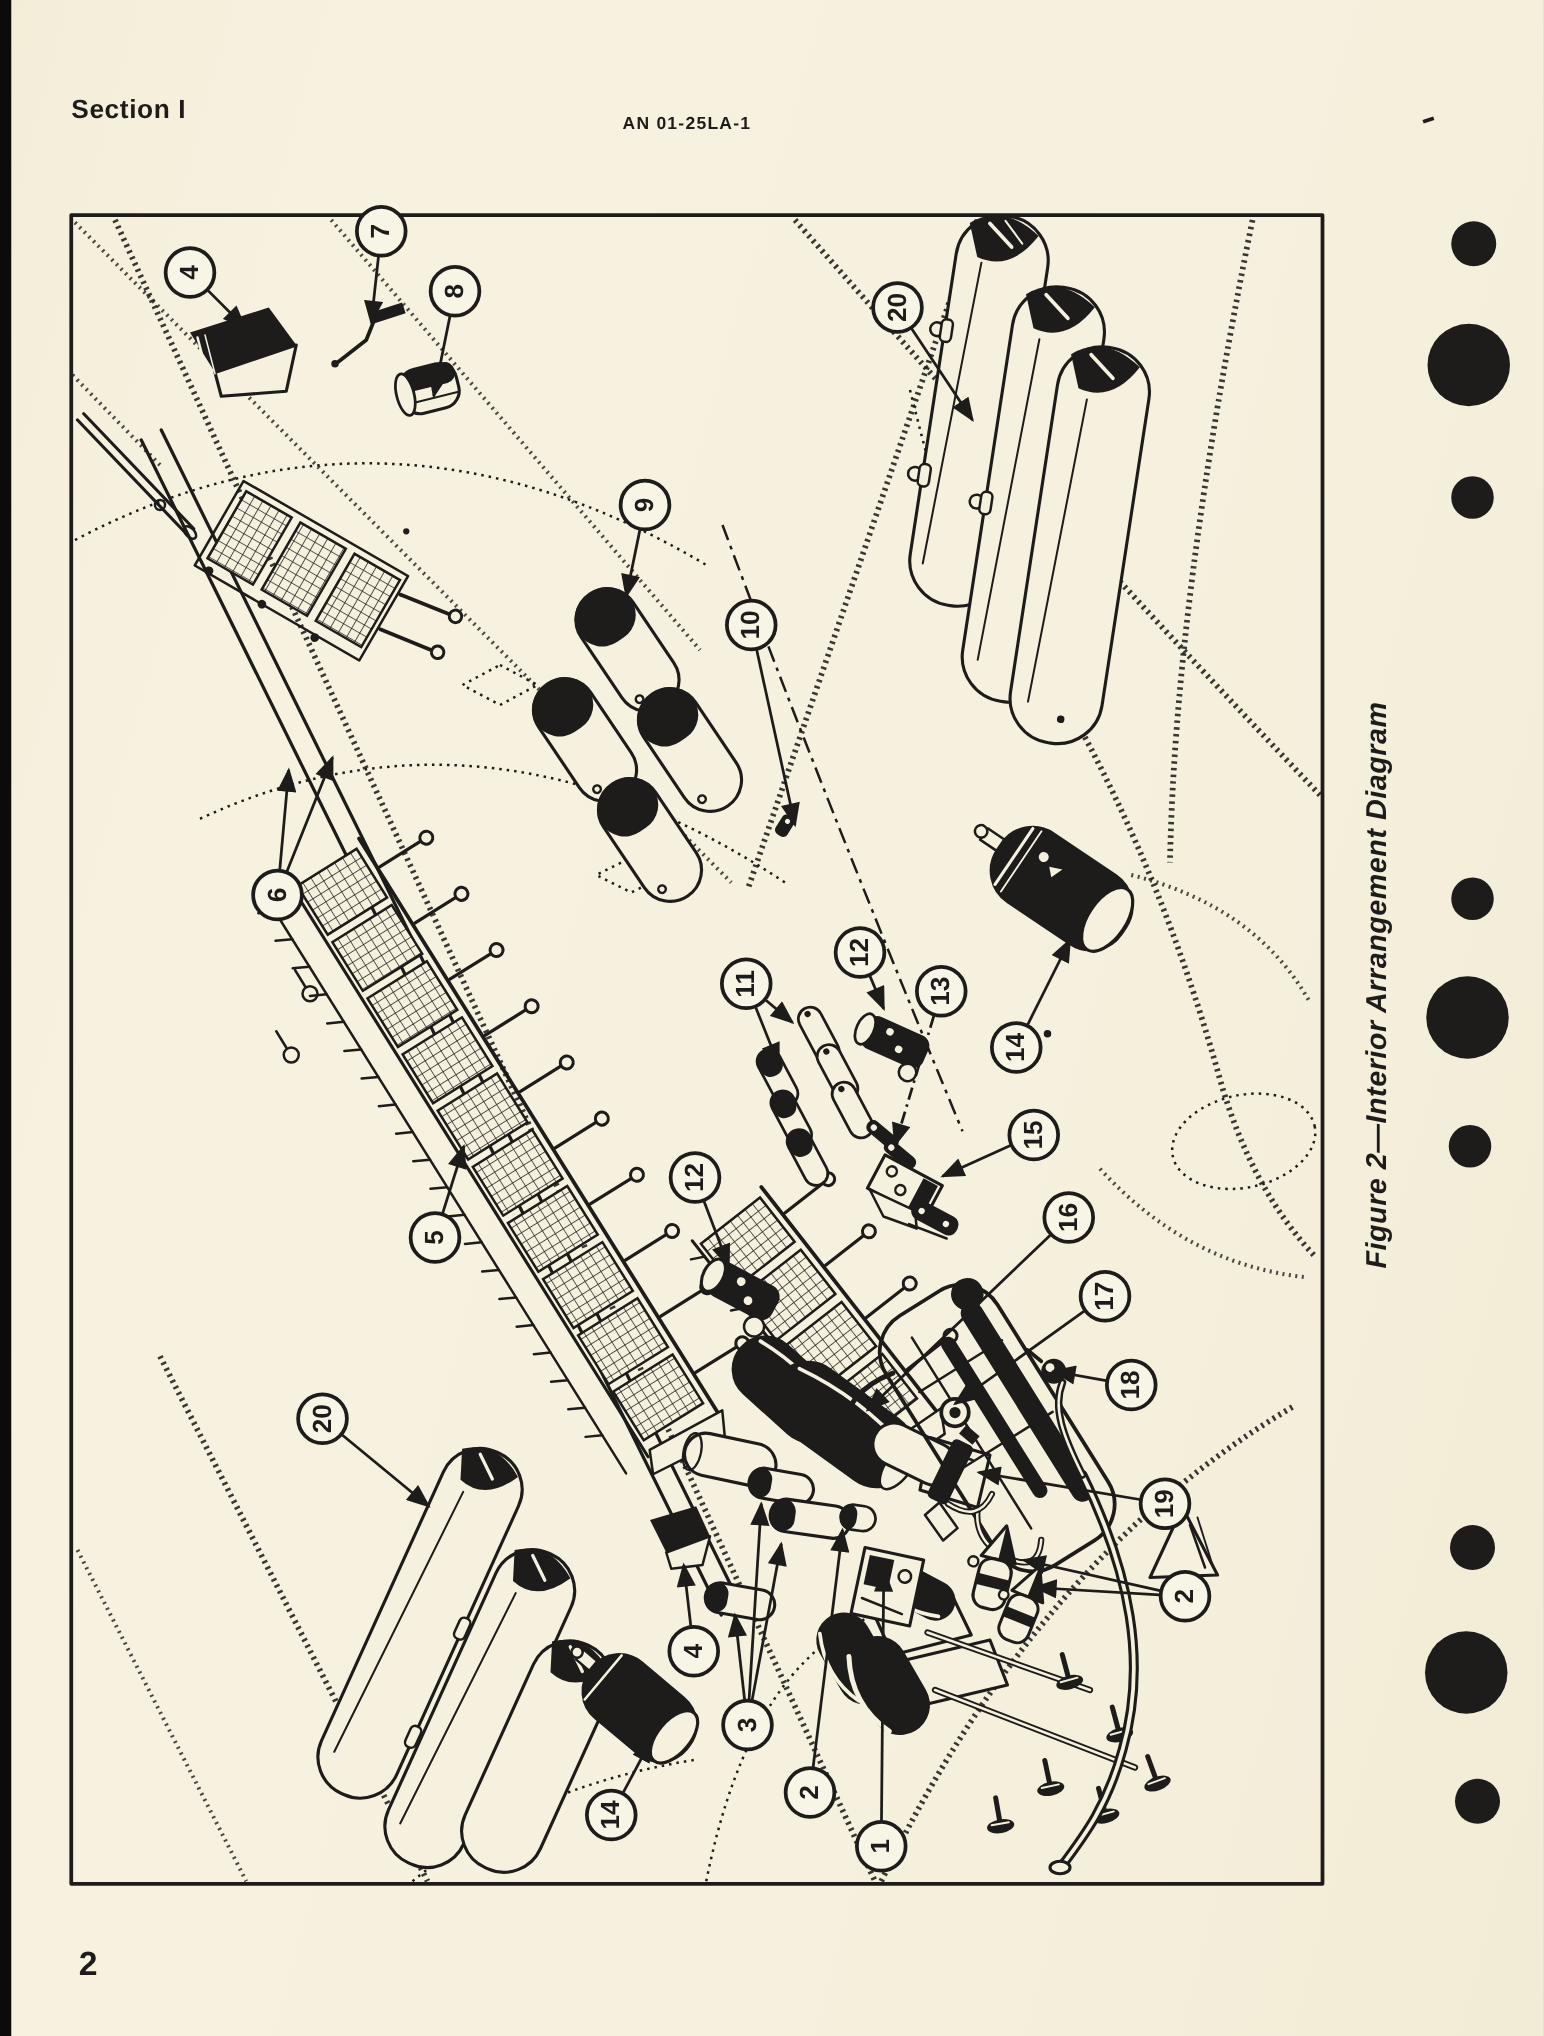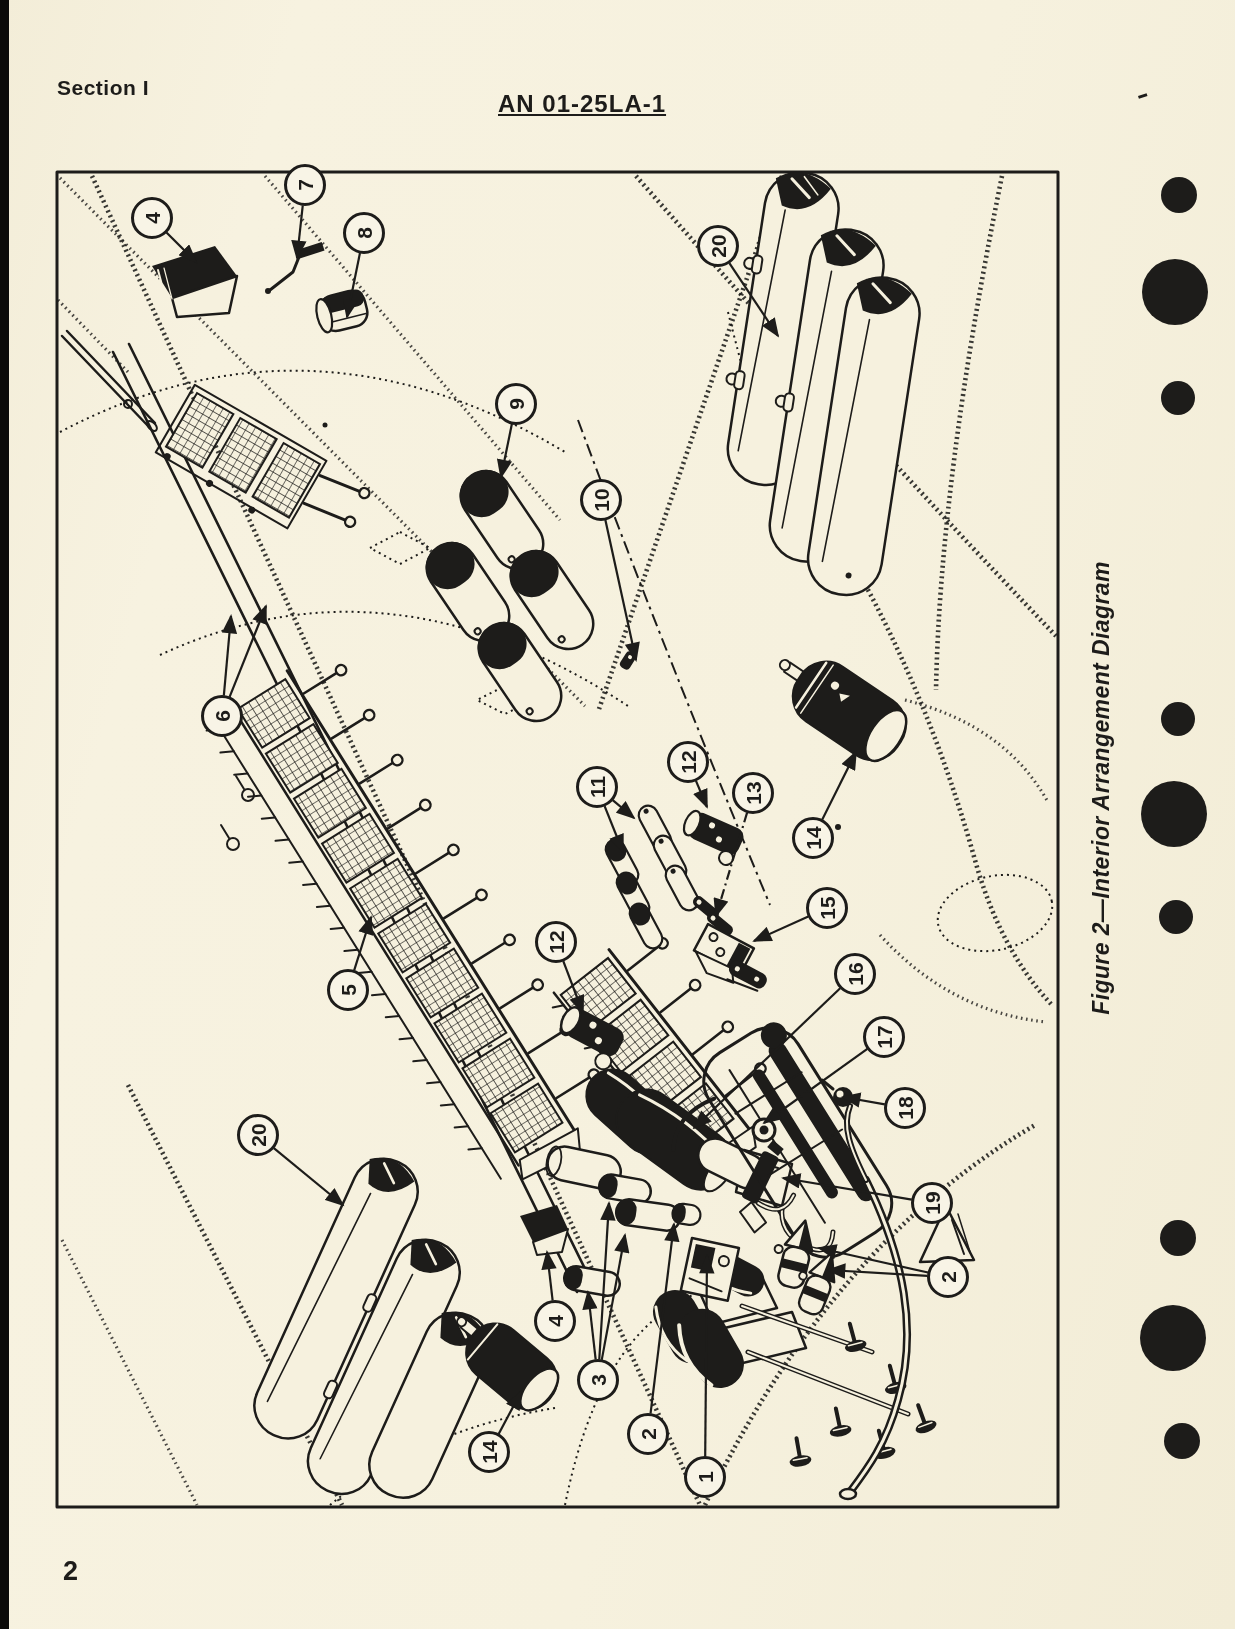--- a/index.html
+++ b/index.html
@@ -4,21 +4,21 @@
 <style>
   html,body{margin:0;padding:0;background:#d8d2c0;}
   .page{
     position:relative;width:1235px;height:1629px;overflow:hidden;
     background:linear-gradient(105deg,#f3edd8 0%,#f7f2e0 18%,#f6f1de 60%,#f2ecd6 100%);
     font-family:"Liberation Sans",sans-serif;color:#1d1c1a;text-align:right;
   }
   .binding-strip{position:absolute;left:0;top:0;width:9px;height:1629px;background:#0c0b09;}
   .hdr{position:absolute;font-weight:bold;white-space:nowrap;}
   .hdr-section{left:57px;top:76px;font-size:21px;letter-spacing:.5px;}
-  .hdr-doc{left:498px;top:90px;font-size:24px;letter-spacing:1px;text-decoration:underline;}
+  .hdr-doc{left:498px;top:90px;font-size:14px;letter-spacing:1px;}
   .pageno{position:absolute;left:63px;top:1556px;font-size:27px;font-weight:bold;}
   .caption{
     position:absolute;left:1101px;top:788px;
     transform:translate(-50%,-50%) rotate(-90deg);
     font-size:23px;font-weight:bold;font-style:italic;letter-spacing:.4px;white-space:nowrap;
   }
   svg{position:absolute;left:0;top:0;}
   .ln{stroke:#1d1c1a;fill:none;stroke-linecap:round;stroke-linejoin:round;}
   .hatch{stroke:#1d1c1a;fill:none;stroke-dasharray:2 3.4;stroke-width:4.6;opacity:.88;}
   .hatch-lt{stroke:#1d1c1a;fill:none;stroke-dasharray:1.6 3.6;stroke-width:3.2;opacity:.8;}

